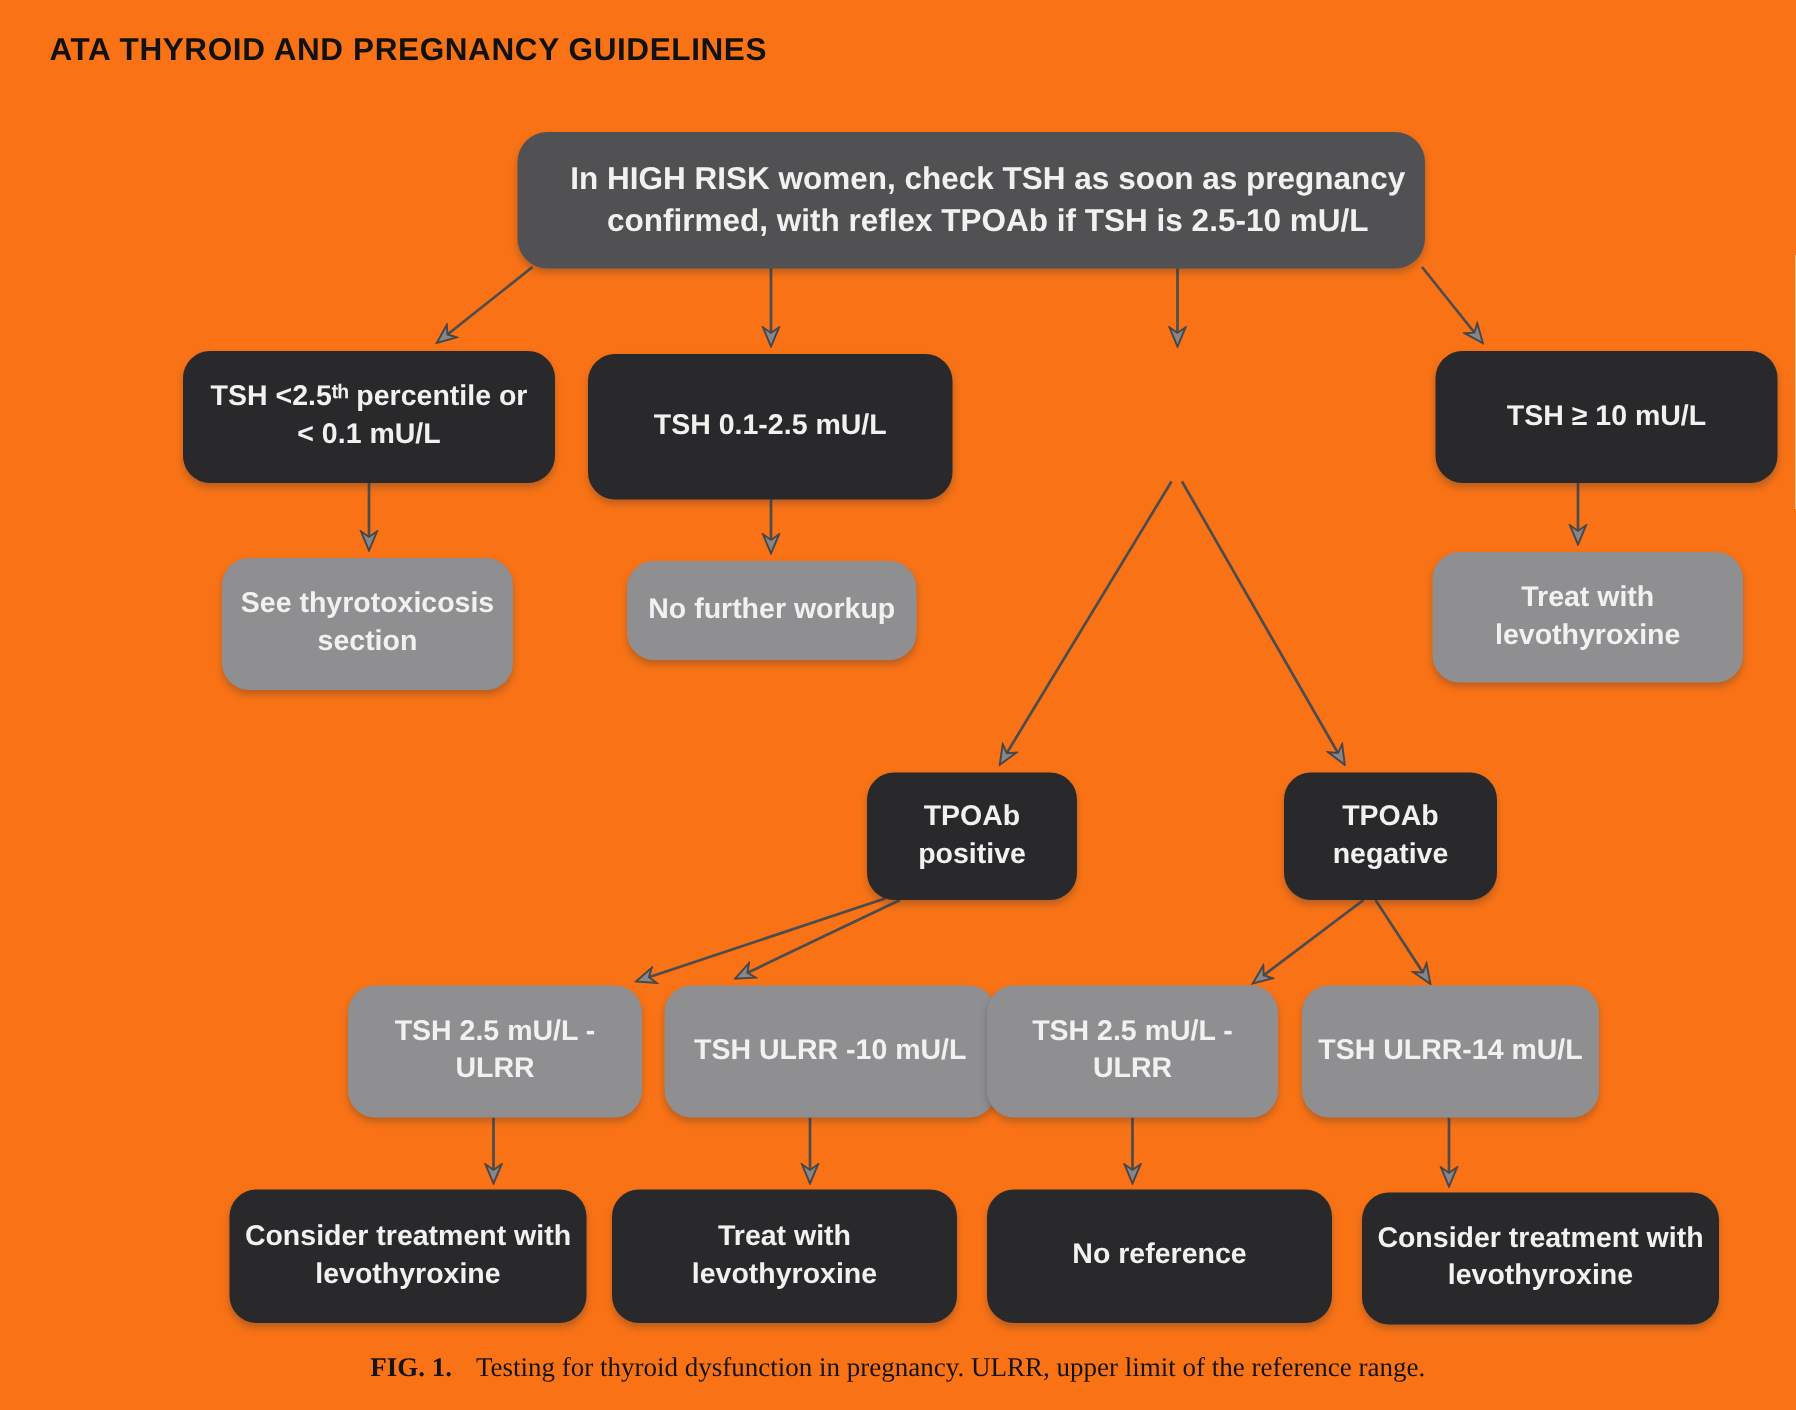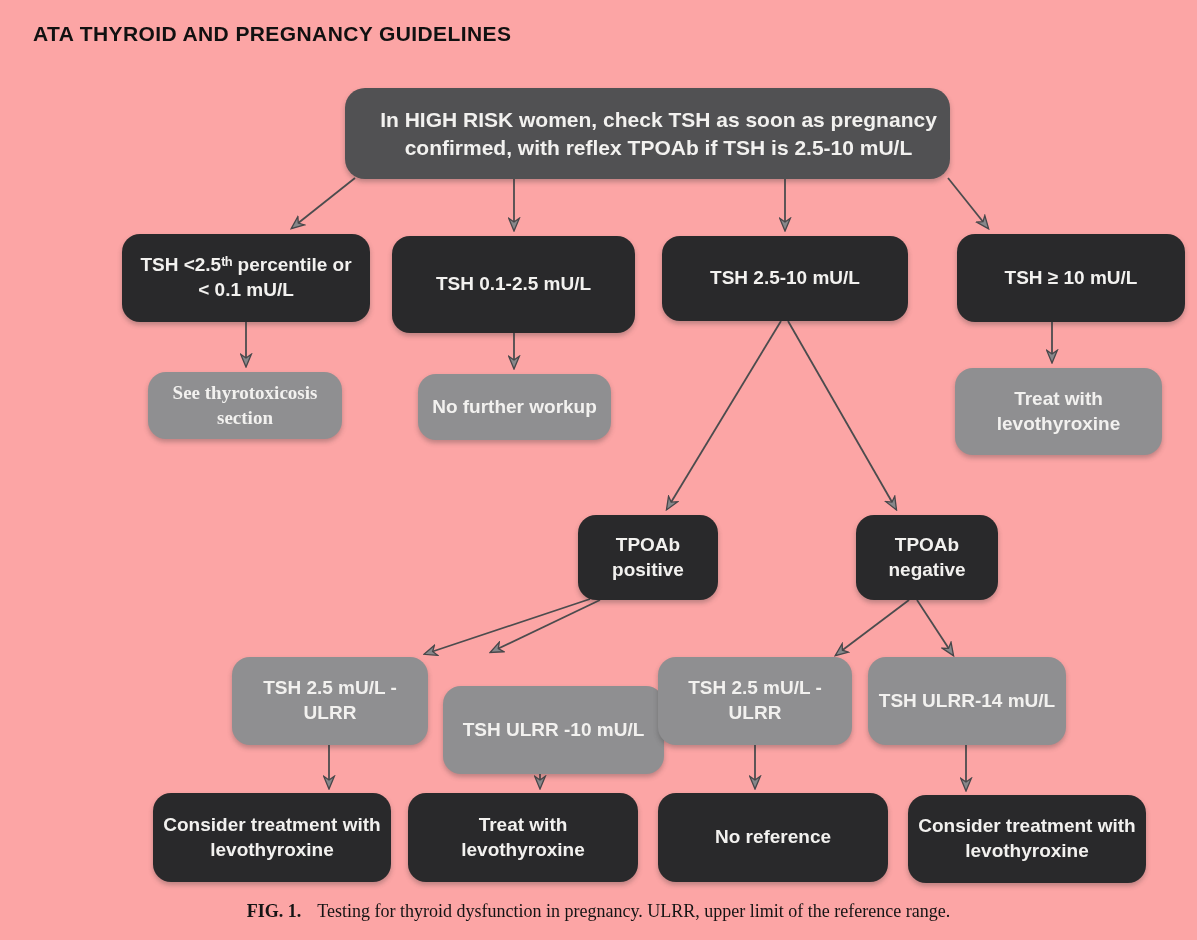--- a/index.html
+++ b/index.html
@@ -6,21 +6,21 @@
     --root-box:#515153;
     --dark-box:#29292b;
     --gray-box:#8f8f91;
     --box-text:#f2f1ef;
     --arrow:#4c4c4e;
     --title-text:#111111;
     --caption-text:#141414;
   }
   html,body{margin:0;padding:0;background:#ffffff;}
   .page{
-    position:relative;width:1197px;height:940px;background:#fca5a5;overflow:hidden;
+    position:relative;width:1197px;height:940px;background:#f97316;overflow:hidden;
     font-family:"Liberation Sans",sans-serif;
   }
   .page-title{
     position:absolute;left:33px;top:22px;margin:0;
     font-size:21px;font-weight:700;letter-spacing:.4px;color:var(--title-text);
     font-family:"Liberation Sans",sans-serif;
   }
   svg.arrows{position:absolute;left:0;top:0;width:1197px;height:940px;pointer-events:none;}
   .node{
     position:absolute;display:flex;align-items:center;justify-content:center;
@@ -31,27 +31,27 @@
   }
   .root{background:var(--root-box);font-size:21px;border-radius:20px;}
   .dark{background:var(--dark-box);}
   .gray{background:var(--gray-box);}
 
   .n-root{left:345px;top:88px;width:605px;height:91px;padding-left:32px;}
   .n-tsh-low{left:122px;top:234px;width:248px;height:88px;}
   .n-tsh-normal{left:392px;top:236px;width:243px;height:97px;}
   .n-tsh-mid{left:662px;top:236px;width:246px;height:85px;}
   .n-tsh-high{left:957px;top:234px;width:228px;height:88px;}
-  .n-thyro{left:148px;top:372px;width:194px;height:67px;font-family:Liberation Serif, serif;}
+  .n-thyro{left:148px;top:372px;width:194px;height:88px;}
   .n-noworkup{left:418px;top:374px;width:193px;height:66px;}
   .n-treatright{left:955px;top:368px;width:207px;height:87px;}
   .n-tpoabpos{left:578px;top:515px;width:140px;height:85px;}
   .n-tpoabneg{left:856px;top:515px;width:142px;height:85px;}
   .n-posulrr{left:232px;top:657px;width:196px;height:88px;}
-  .n-posulrr10{left:443px;top:686px;width:221px;height:88px;}
+  .n-posulrr10{left:443px;top:657px;width:221px;height:88px;}
   .n-negulrr{left:658px;top:657px;width:194px;height:88px;}
   .n-negulrr10{left:868px;top:657px;width:198px;height:88px;}
   .n-considerpos{left:153px;top:793px;width:238px;height:89px;}
   .n-treatbottom{left:408px;top:793px;width:230px;height:89px;}
   .n-notreat{left:658px;top:793px;width:230px;height:89px;}
   .n-considerneg{left:908px;top:795px;width:238px;height:88px;}
 
   .caption{
     position:absolute;left:0;right:0;top:901px;text-align:center;
     font-family:"Liberation Serif",serif;font-size:18px;color:var(--caption-text);
@@ -91,21 +91,20 @@
         <line x1="966" y1="745" x2="966" y2="790" stroke="#4c4c4e" stroke-width="1.8" marker-end="url(#arrowhead)"></line>
       </g>
   </svg>
 
   <div class="node root n-root">In HIGH RISK women, check TSH as soon as pregnancy
 confirmed, with reflex TPOAb if TSH is 2.5-10 mU/L</div>
 
   <div class="node dark n-tsh-low">TSH &lt;2.5ᵗʰ percentile or
 &lt; 0.1 mU/L</div>
   <div class="node dark n-tsh-normal">TSH 0.1-2.5 mU/L</div>
-  <div class="node dark n-tsh-mid">TSH 2.5-10 mU/L</div>
   <div class="node dark n-tsh-high">TSH ≥ 10 mU/L</div>
 
   <div class="node gray n-thyro">See thyrotoxicosis
 section</div>
   <div class="node gray n-noworkup">No further workup</div>
   <div class="node gray n-treatright">Treat with
 levothyroxine</div>
 
   <div class="node dark n-tpoabpos">TPOAb
 positive</div>

